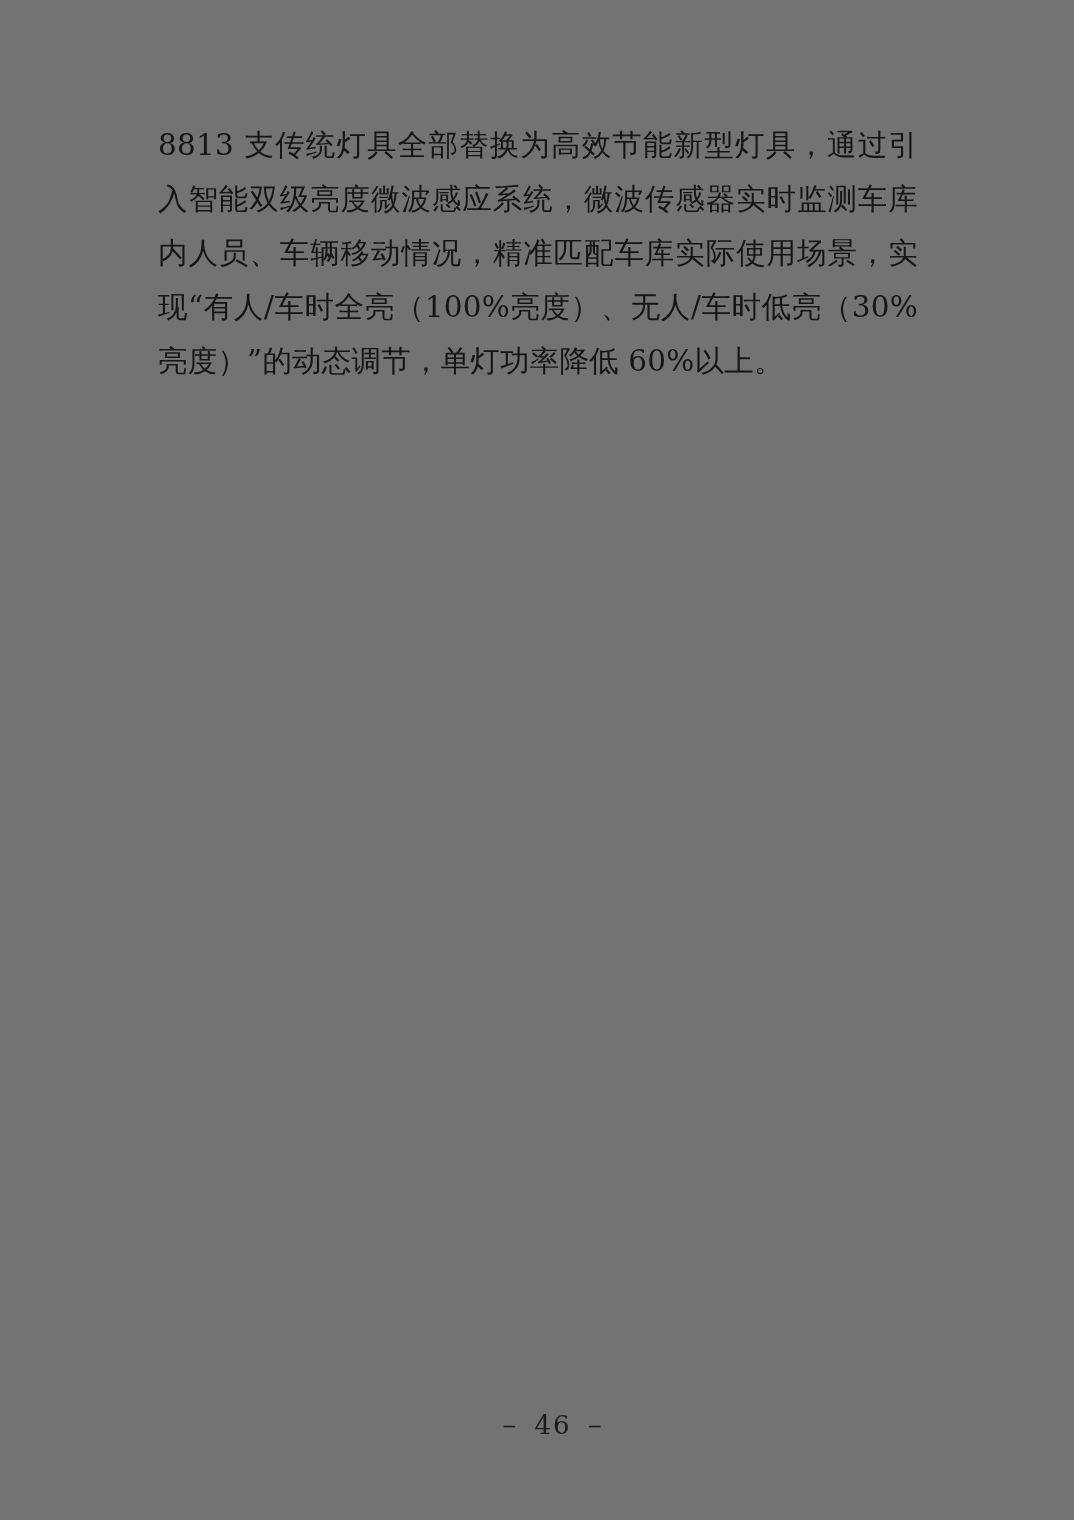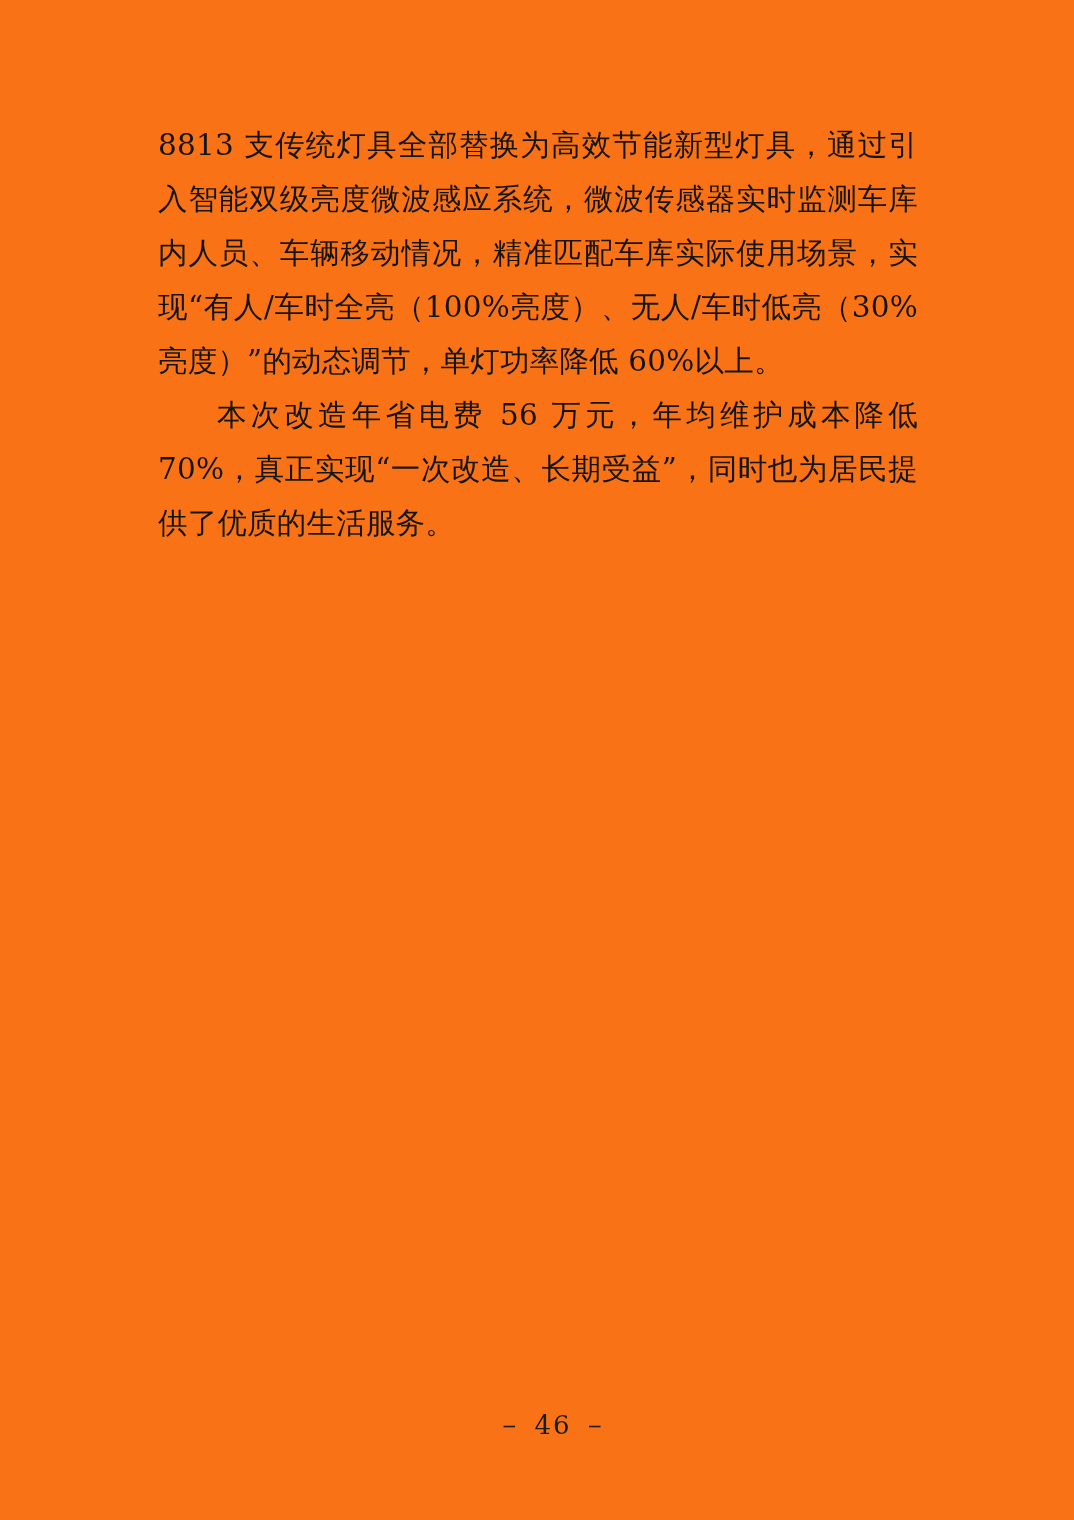--- a/index.html
+++ b/index.html
@@ -13,21 +13,21 @@
     position: relative;
     font-family: "DejaVu Serif", "Liberation Serif", serif;
     color: #000000;
   }
   .page {
     position: absolute;
     left: 0;
     top: 0;
     width: 1074px;
     height: 1520px;
-    background: #f97316;
+    background: #737373;
     overflow: hidden;
   }
   .content {
     position: absolute;
     left: 158px;
     top: 118px;
     width: 760px;
   }
   .para {
     font-size: 29.5px;
@@ -55,16 +55,15 @@
     color: #1b1b1b;
     font-family: "DejaVu Serif", "Liberation Serif", serif;
   }
 </style>
 </head>
 <body>
 
 <div class="page">
   <div class="content">
     <p class="para">8813 支传统灯具全部替换为高效节能新型灯具，通过引入智能双级亮度微波感应系统，微波传感器实时监测车库内人员、车辆移动情况，精准匹配车库实际使用场景，实现“有人/车时全亮（100%亮度）、无人/车时低亮（30%亮度）”的动态调节，单灯功率降低 60%以上。</p>
-    <p class="para indent">本次改造年省电费 56 万元，年均维护成本降低 70%，真正实现“一次改造、长期受益”，同时也为居民提供了优质的生活服务。</p>
   </div>
   <div class="footer">－ 46 －</div>
 </div>
 
 </body></html>

